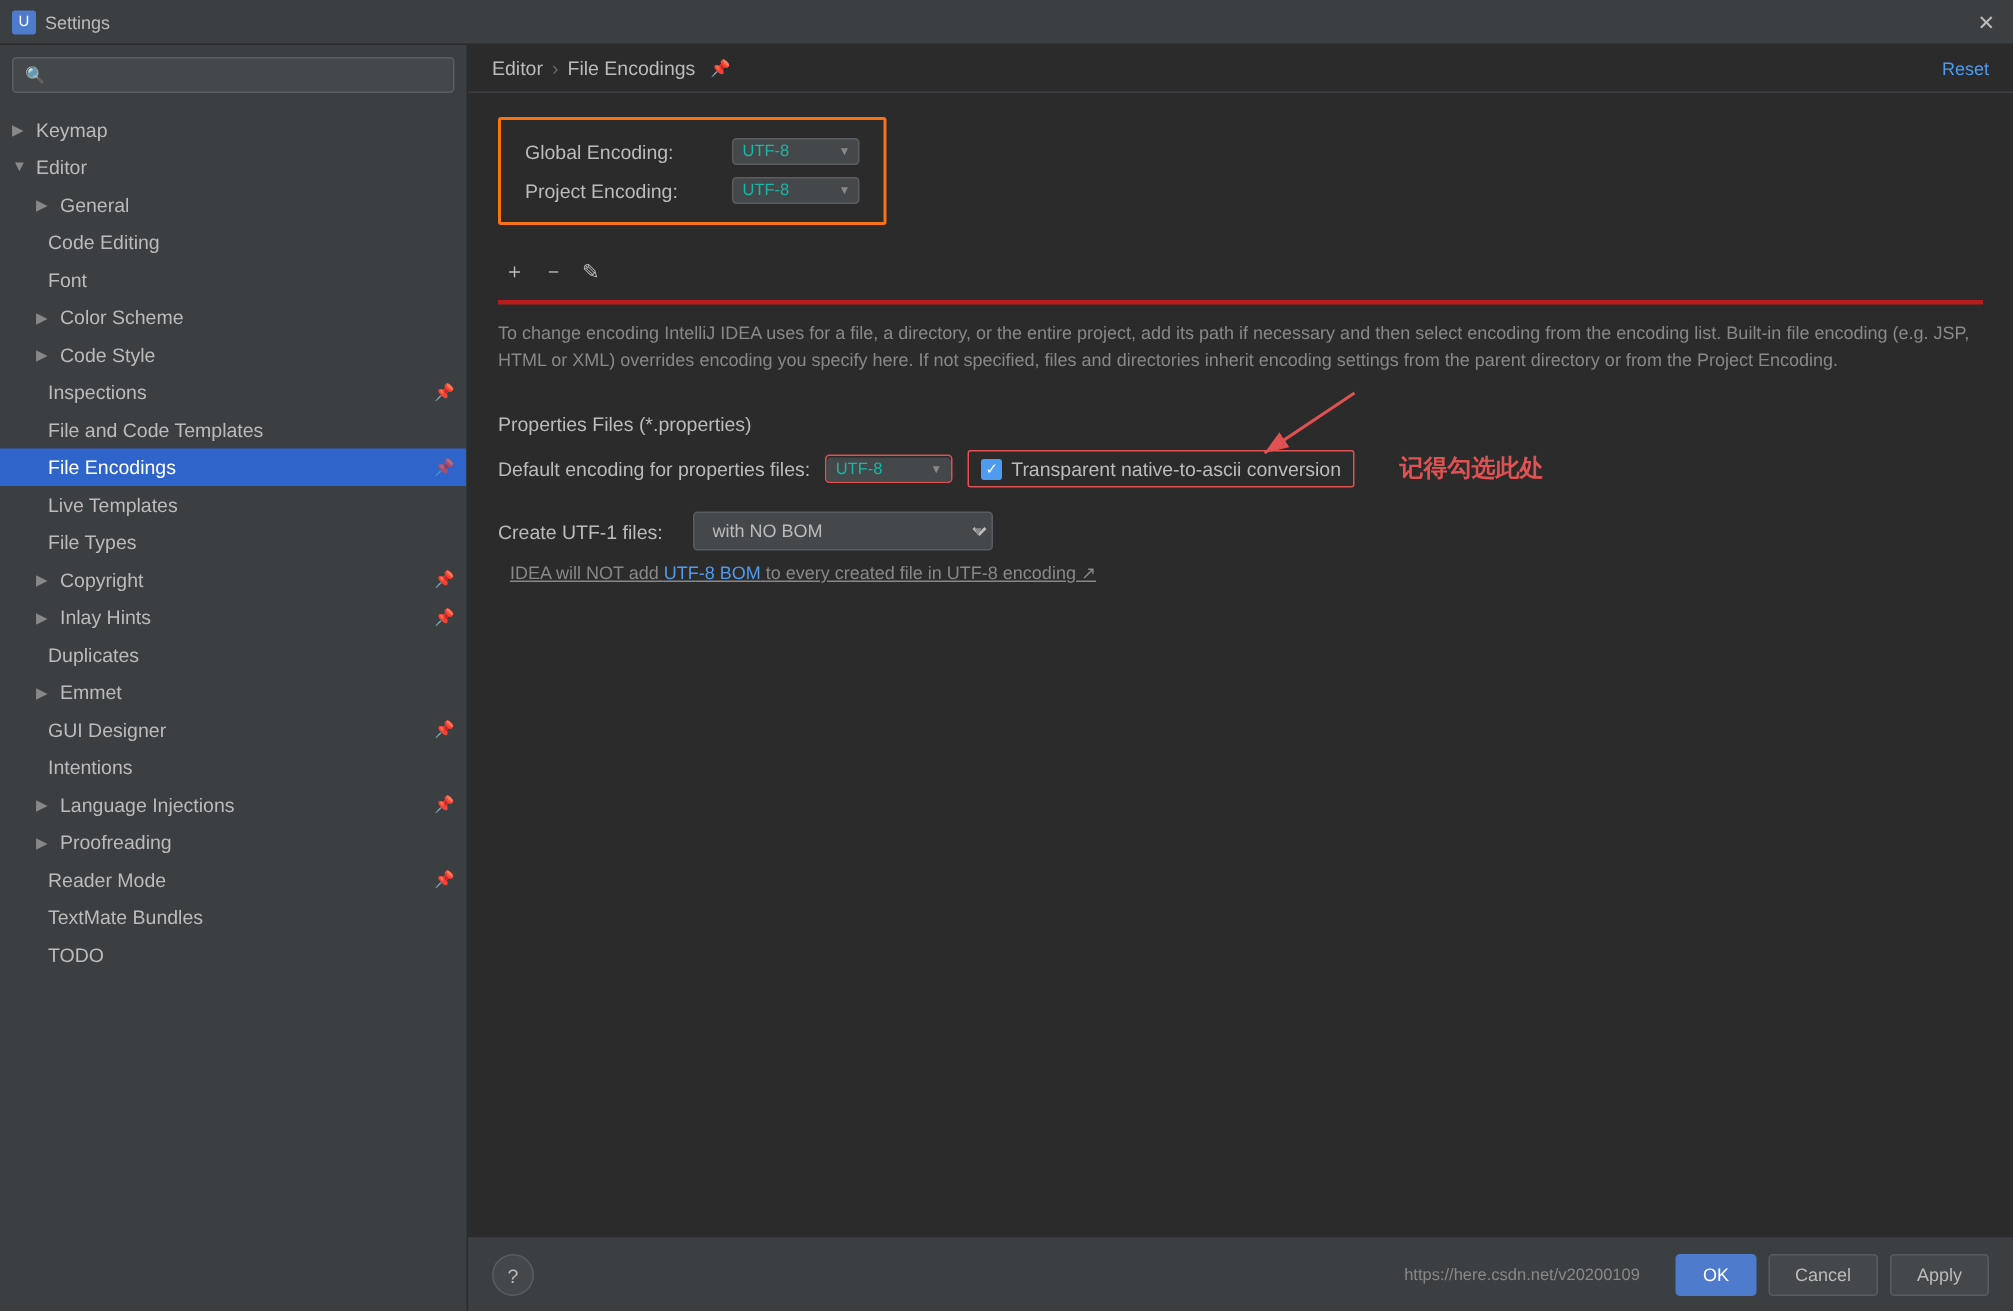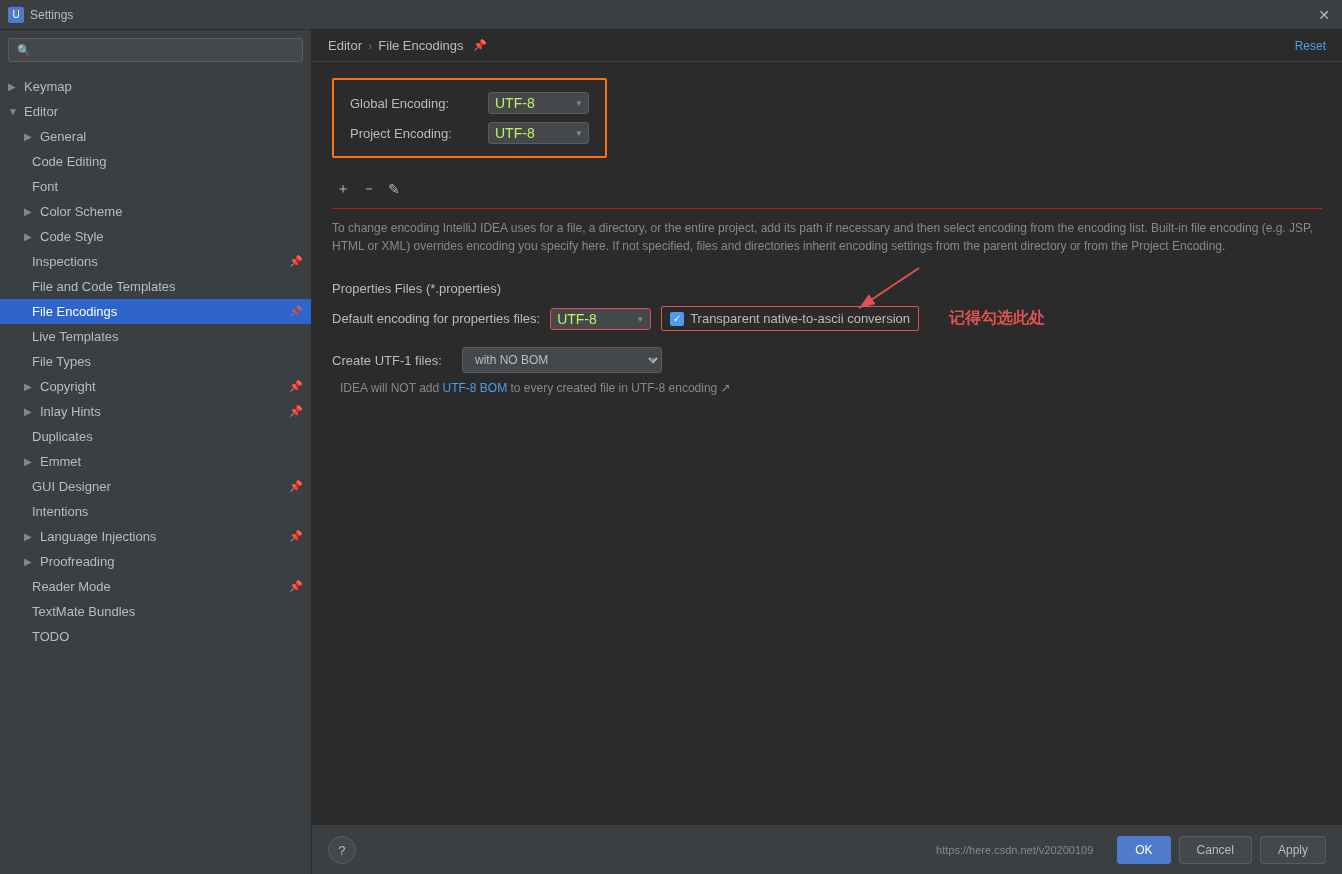--- a/index.html
+++ b/index.html
@@ -151,23 +151,23 @@
       align-items: center;
       margin-bottom: 8px;
       gap: 8px;
     }
     .encoding-row:last-child { margin-bottom: 0; }
     .encoding-label { color: #bbb; min-width: 130px; }
     .encoding-select {
       background: #45484a;
       border: 1px solid #5a5d5f;
       border-radius: 3px;
-      color: #bef264;
+      color: #14b8a6;
       padding: 2px 20px 2px 6px;
-      font-size: 14px;
+      font-size: 11px;
       appearance: none;
       cursor: pointer;
       position: relative;
     }
     .select-wrapper {
       position: relative;
       display: inline-block;
     }
     .select-wrapper::after {
       content: "▼";
@@ -223,21 +223,21 @@
       color: #666;
       padding: 60px;
       font-size: 12px;
     }
     
     .info-text {
       color: #888;
       font-size: 12px;
       line-height: 1.5;
       padding: 10px 0;
-      border-top: 1px solid #b91c1c;
+      border-top: 3px solid #b91c1c;
       margin-bottom: 16px;
     }
     
     .section-title {
       color: #bbb;
       font-size: 13px;
       margin-bottom: 10px;
     }
     .properties-row {
       display: flex;
@@ -280,21 +280,21 @@
     .bom-label { color: #bbb; min-width: 120px; }
     .bom-select {
       background: #45484a;
       border: 1px solid #5a5d5f;
       border-radius: 3px;
       color: #bbb;
       padding: 4px 24px 4px 8px;
       font-size: 12px;
       min-width: 200px;
     }
-    .bom-hint { color: #888; font-size: 12px; padding-left: 8px; }
+    .bom-hint { color: #888; font-size: 12px; padding-left: 8px; text-decoration: underline; }
     .bom-hint-link { color: #4e9bf0; }
     
     .dialog-footer {
       display: flex;
       justify-content: flex-end;
       align-items: center;
       padding: 10px 16px;
       border-top: 1px solid #3c3f41;
       background: #3c3f41;
       gap: 8px;

